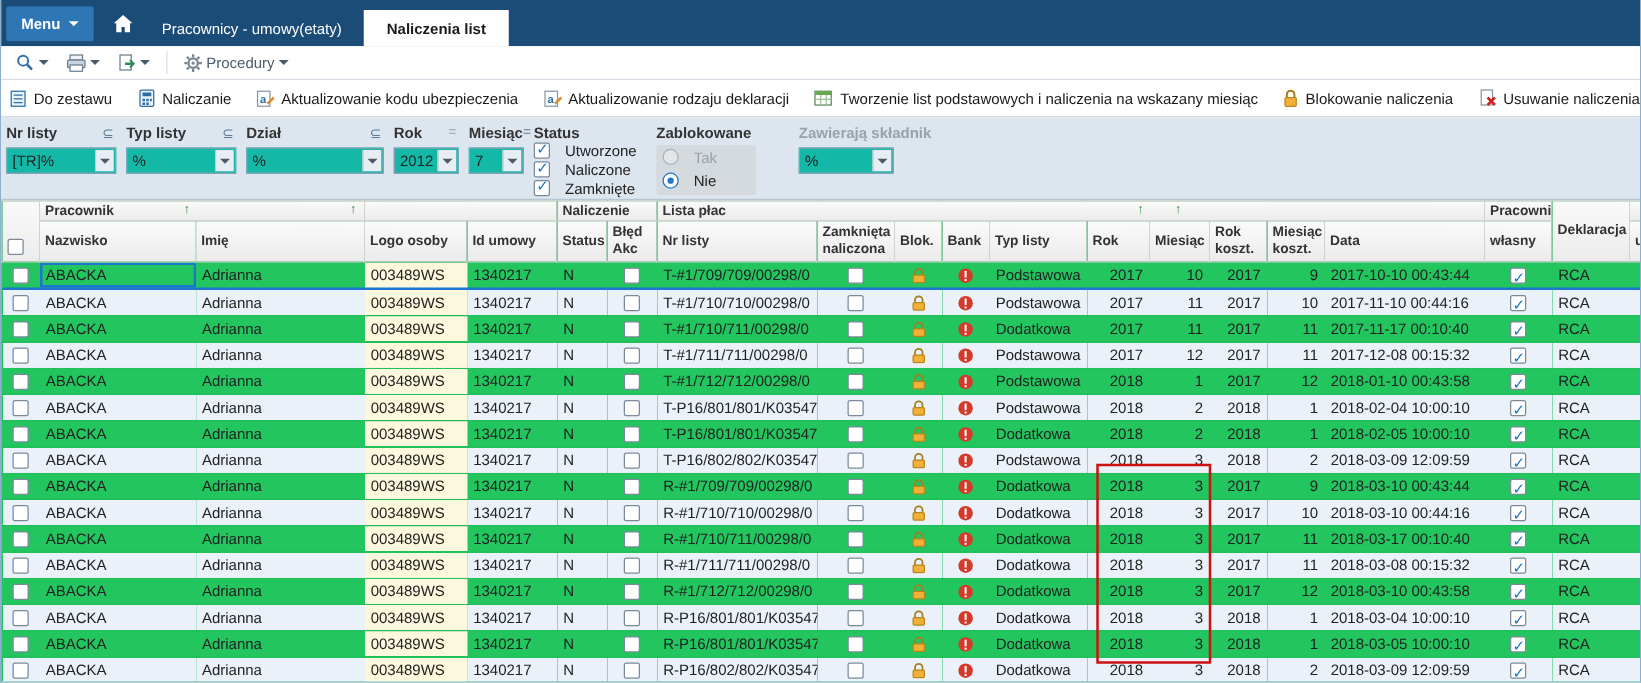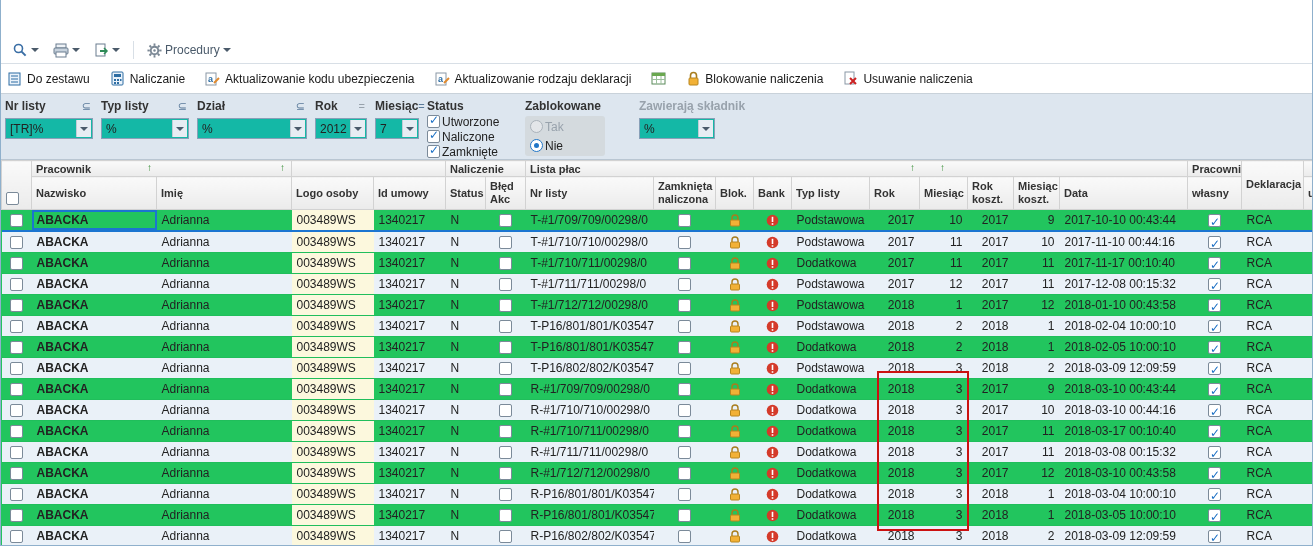--- a/index.html
+++ b/index.html
@@ -24,56 +24,69 @@
 
   
   .filters{position:absolute;top:94px;left:0;right:0;height:66px;background:#dde6ef;border-bottom:1px solid #b9c6d2;display:flex;padding:4px 0 0 4px;gap:8px}
   .fcol{display:flex;flex-direction:column}
   .flabel{display:flex;justify-content:space-between;align-items:center;height:16px;font-weight:bold;color:#333;padding-right:2px}
   .fop{font-weight:normal;color:#5a7a9a;font-size:11px}
   .dim,.dim .fop{color:#98a2ac}
   .finput{height:21px;border:1px solid #88a0b8;background:#fdf9d7;padding:0 4px;font:inherit;width:100%;margin-top:4px}
   .select{height:21px;border:1px solid #88a0b8;background:#14b8a6;display:flex;align-items:center;position:relative;padding-left:4px;margin-top:4px;cursor:pointer}
   .sel-btn{position:absolute;right:1px;top:1px;bottom:1px;width:15px;background:#e7edf3;border-left:1px solid #c3ccd6;display:flex;align-items:center;justify-content:center;color:#4a5a6a}
-  .fcheck,.fradio{display:flex;align-items:center;gap:2px;height:15px;cursor:pointer;white-space:nowrap}
+  .fcheck,.fradio{display:flex;align-items:flex-start;gap:12px;height:15px;cursor:pointer;white-space:nowrap}
   .cb{width:13px;height:13px;border:1px solid #7b8a99;background:#fff;border-radius:2px;position:relative;display:inline-block;flex:0 0 13px}
   .cb.checked::after{content:"\2713";position:absolute;left:1px;top:-3px;font-size:12px;font-weight:bold;color:#1a6fc4}
   .rb{width:13px;height:13px;border:1px solid #7b8a99;border-radius:50%;background:#fff;display:inline-block;position:relative;flex:0 0 13px}
   .rb.sel{border-color:#2176c7}
   .rb.sel::after{content:"";position:absolute;left:3px;top:3px;width:5px;height:5px;border-radius:50%;background:#2176c7}
   .rb.dis{background:#e3e6e9;border-color:#aab2ba}
   .pill{background:#d4dade;border-radius:3px;padding:3px 5px;margin-top:2px;display:flex;flex-direction:column;gap:4px}
 
   
   .tablewrap{position:absolute;top:160px;left:0;right:0;bottom:0;background:#22c55e;overflow:hidden}
   table.grid{border-collapse:collapse;table-layout:fixed;width:1313px}
   .grid th{background:linear-gradient(#fafafa,#ebebeb);border:1px solid #d2d2d2;font-size:11px;font-weight:bold;text-align:left;padding:0 4px;color:#333;position:relative;white-space:nowrap;overflow:hidden}
   .grid tr.grp th{height:16px}
   .grid tr.cols th{height:33px;vertical-align:middle;line-height:1.15}
   .grid th.vtop{vertical-align:top;padding-top:17px}
   .grid td{height:20px;line-height:20px;padding:0 5px;white-space:nowrap;overflow:hidden;border-bottom:1px solid rgba(0,0,0,0.03)}
   tbody tr:nth-child(even){background:#eaf1f8}
   td.c-logo{background:#fcf8dd}
-  td.b{font-weight:bold}
+  td.b{font-weight:normal}
   .num{text-align:right}
   .ctr{text-align:center;padding:0!important}
   .ctr .cb{vertical-align:middle}
   tr.selected td{border-top:1px solid #1b75d1;border-bottom:2px solid #1b75d1}
   tr.selected td.c-naz{box-shadow:inset 0 0 0 2px #1b75d1}
   .sort{position:absolute;top:1px;color:#2e8b2e;font-size:10px;font-weight:bold;cursor:pointer}
   th.selcol{vertical-align:bottom;padding:2px 4px}
 
   
   .hbox{position:absolute;left:876px;top:371px;width:92px;height:160px;border:2px solid #cc1111;pointer-events:none}
 </style>
 </head>
 <body>
 
 <div class="app">
 
+  <div class="topbar">
+    <div class="menu-btn">
+      <span>Menu</span>
+      <span class="caret"></span>
+    </div>
+    <div class="home">
+      <svg width="15" height="14" viewBox="0 0 15 14">
+          <path d="M7.5 0L0 6.5h2V14h4.2V9.5h2.6V14H13V6.5h2z" fill="#fff"></path>
+        </svg>
+    </div>
+    <div class="tab">Pracownicy - umowy(etaty)</div>
+    <div class="tab active">Naliczenia list</div>
+  </div>
 
   <div class="toolbar1">
     <div class="tbtn">
       <svg width="16" height="16" viewBox="0 0 16 16">
           <circle cx="6.5" cy="6.5" r="4" fill="none" stroke="#3a6ea5" stroke-width="1.6"></circle>
           <line x1="9.6" y1="9.6" x2="13.6" y2="13.6" stroke="#3a6ea5" stroke-width="2"></line>
         </svg>
       <span class="caret"></span>
     </div>
     <div class="tbtn">
@@ -152,20 +165,21 @@
       <span>Aktualizowanie rodzaju deklaracji</span>
     </div>
     <div class="action">
       <svg width="16" height="15" viewBox="0 0 16 15">
           <rect x="1" y="2" width="13" height="11" fill="#fff" stroke="#5a8a5a"></rect>
           <rect x="1" y="2" width="13" height="3" fill="#6aa84f"></rect>
           <line x1="5.5" y1="5" x2="5.5" y2="13" stroke="#9bbf9b"></line>
           <line x1="10" y1="5" x2="10" y2="13" stroke="#9bbf9b"></line>
           <line x1="1" y1="8.5" x2="14" y2="8.5" stroke="#9bbf9b"></line>
         </svg>
+      <span>Tworzenie list podstawowych i naliczenia na wskazany miesiąc</span>
     </div>
     <div class="action">
       <svg width="13" height="15" viewBox="0 0 13 15">
           <path d="M3.5 7V4.5a3 3 0 0 1 6 0V7" fill="none" stroke="#a87d1e" stroke-width="1.6"></path>
           <rect x="2" y="7" width="9" height="7" rx="1" fill="#f2b136" stroke="#b8861e"></rect>
         </svg>
       <span>Blokowanie naliczenia</span>
     </div>
     <div class="action">
       <svg width="15" height="15" viewBox="0 0 15 15">

